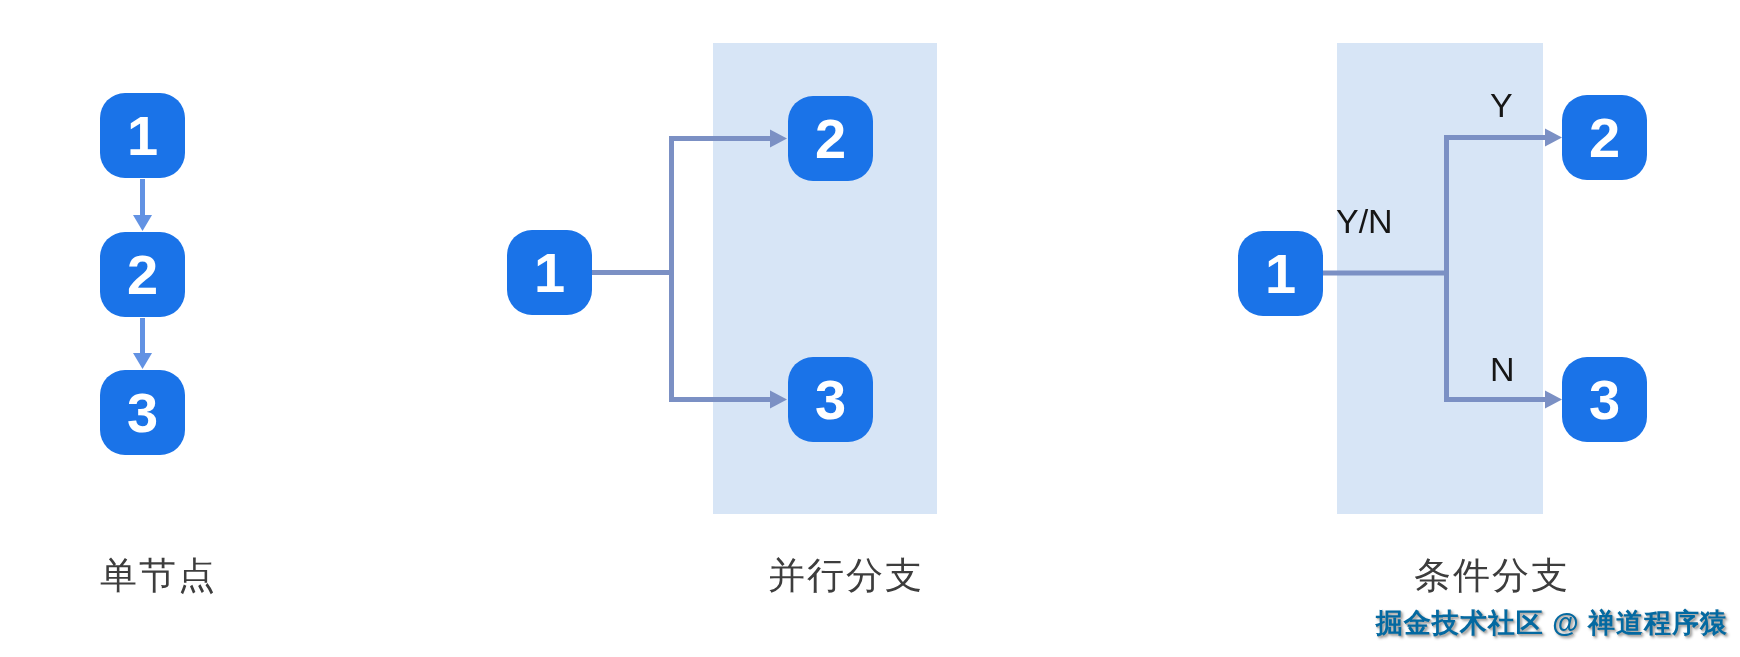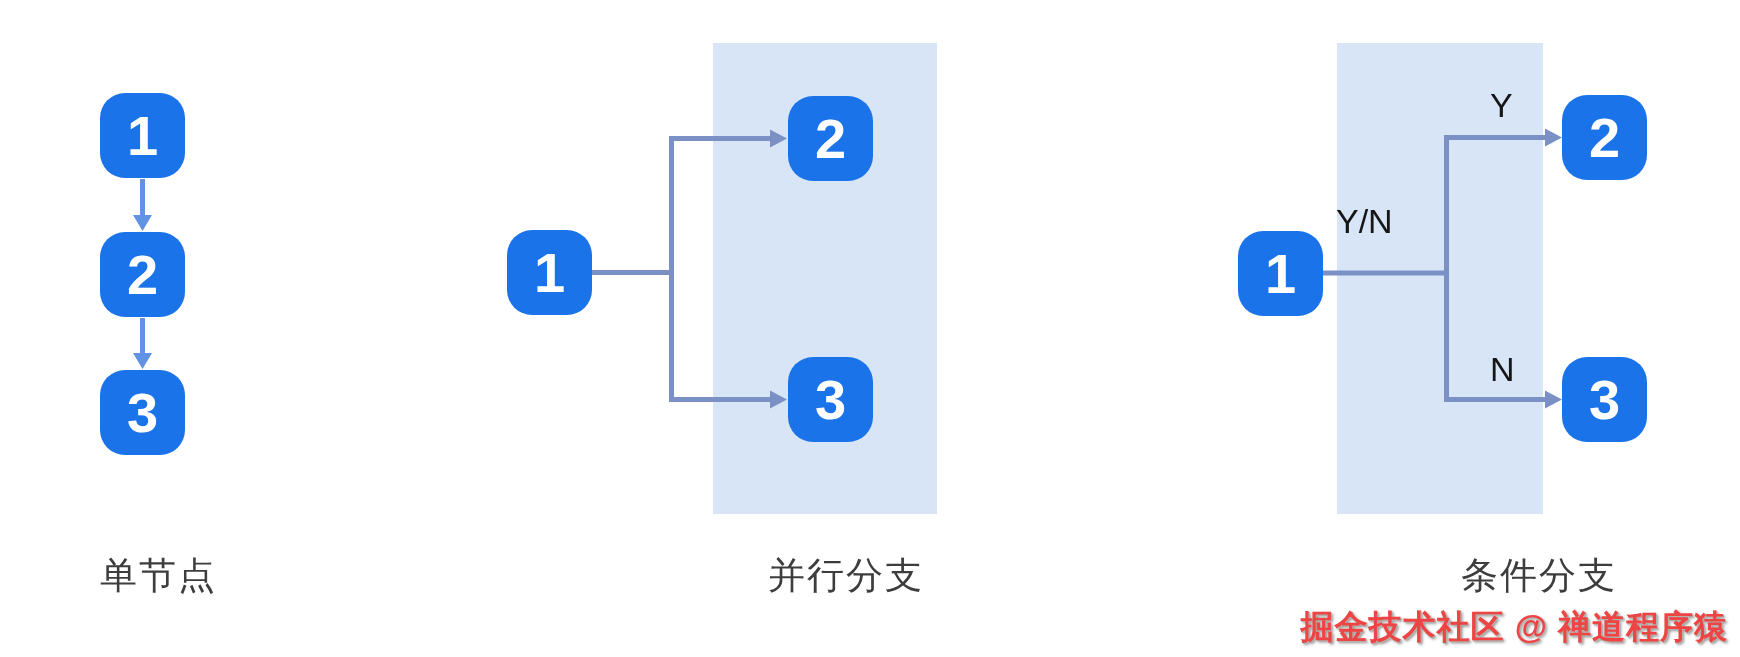--- a/index.html
+++ b/index.html
@@ -68,24 +68,24 @@
     position: absolute;
     font-size: 34px;
     color: var(--branch-black);
     white-space: nowrap;
     line-height: 1;
   }
   .watermark {
     position: absolute;
     top: 605px;
     right: 12px;
-    font-size: 33px;
+    font-size: 27px;
     font-weight: 700;
     letter-spacing: 1px;
-    color: #ef4444;
+    color: #0369a1;
     text-shadow: 1px 1px 0 #b5b0ab, 2px 2px 3px #8d8d8d;
     white-space: nowrap;
   }
 </style>
 </head>
 <body>
 
 <div class="canvas">
 
   <div class="band parallel"></div>
@@ -124,17 +124,17 @@
   <div class="node" style="left:788px; top:96px;">2</div>
   <div class="node" style="left:788px; top:357px;">3</div>
   <div class="section-label" style="left:737px;margin-left:31px;">并行分支</div>
 
   <div class="node" style="left:1238px; top:231px;">1</div>
   <div class="node" style="left:1562px; top:95px;">2</div>
   <div class="node" style="left:1562px; top:357px;">3</div>
   <div class="branch-label" style="left:1336px; top:204px;">Y/N</div>
   <div class="branch-label" style="left:1490px; top:88px;">Y</div>
   <div class="branch-label" style="left:1490px; top:352px;">N</div>
-  <div class="section-label" style="left:1414px;margin-left:47px;">条件分支</div>
+  <div class="section-label" style="left:1414px;">条件分支</div>
 
   <div class="watermark">掘金技术社区 @ 禅道程序猿</div>
 
 </div>
 
 </body></html>

